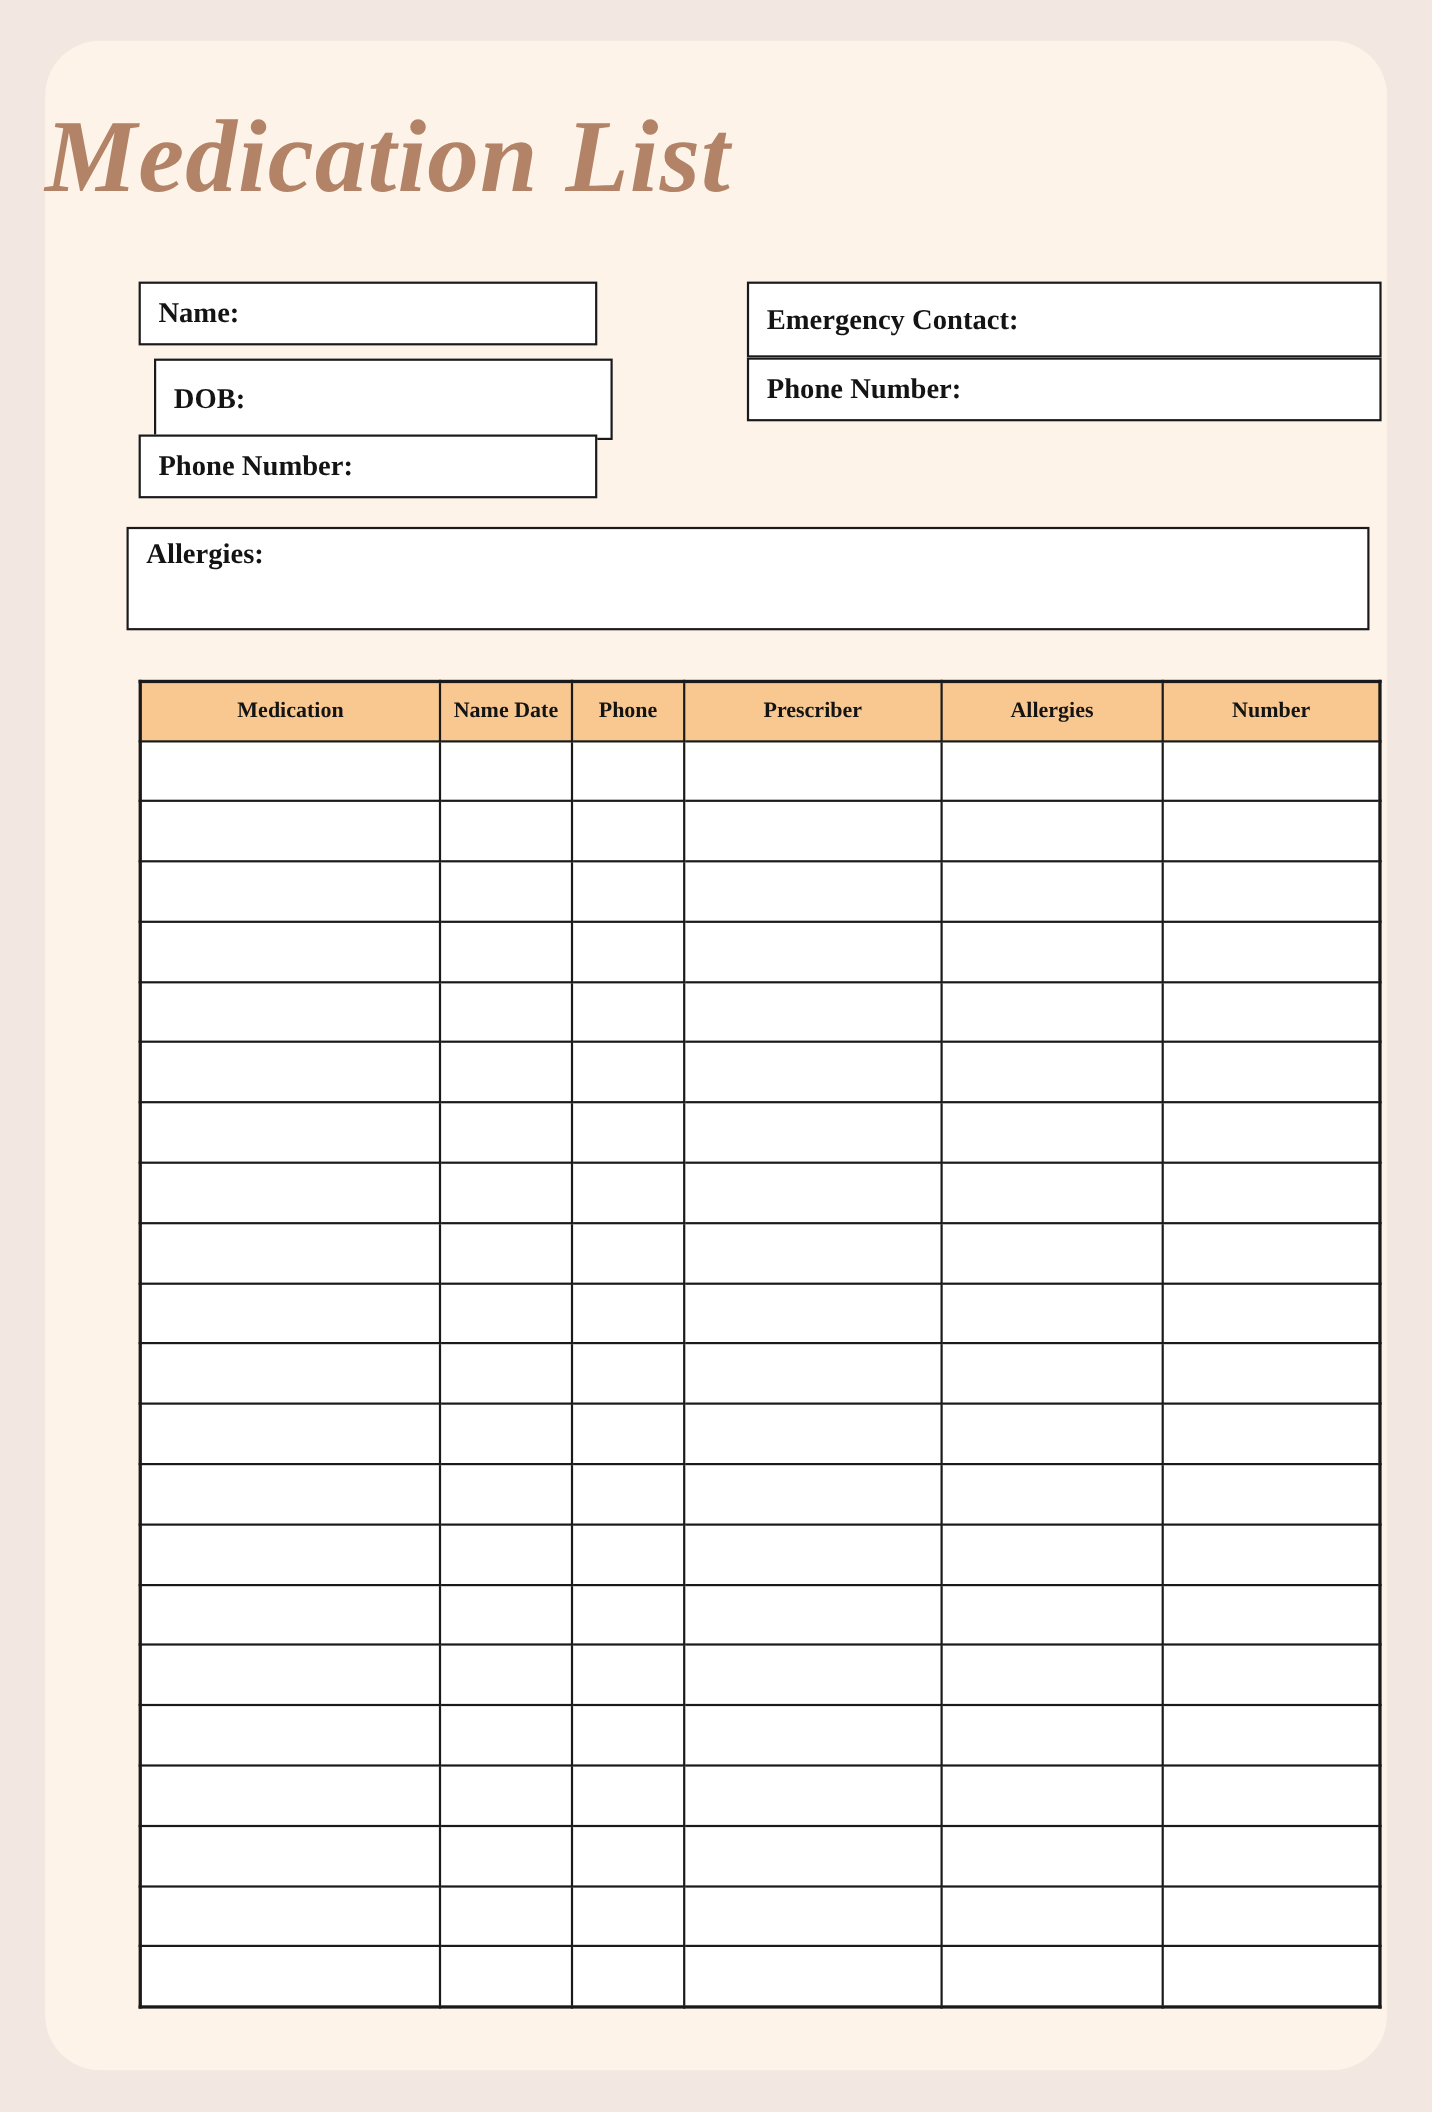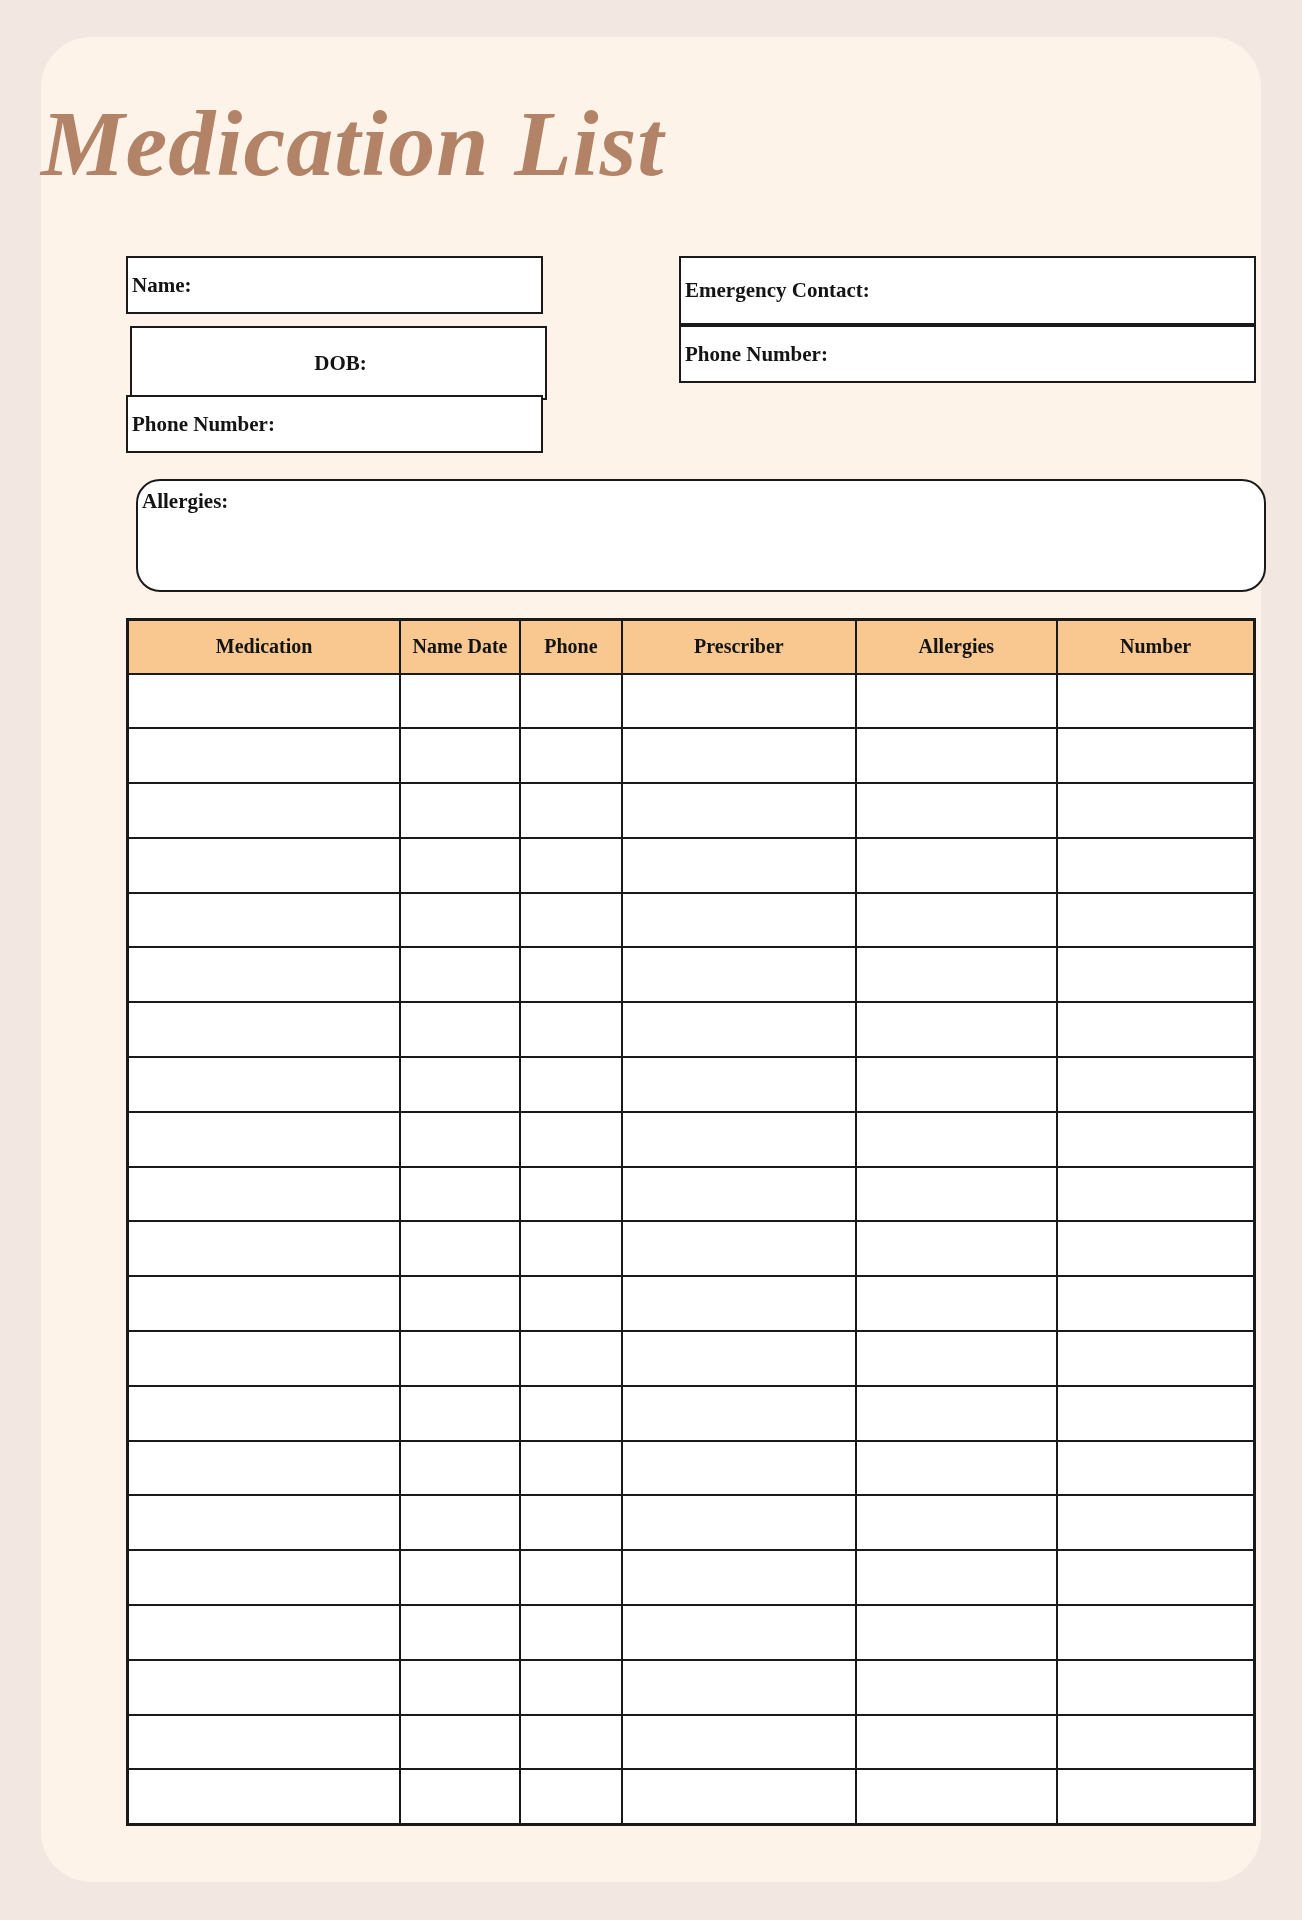--- a/index.html
+++ b/index.html
@@ -37,34 +37,34 @@
     line-height:1.15;
     letter-spacing:1px;
     color:var(--title-text);
   }
   .field-box{
     position:absolute;
     background:#ffffff;
     border:2px solid var(--box-border);
     display:flex;
     align-items:center;
-    padding-left:4px;
+    padding-left:16px;
     font-weight:bold;
-    font-size:21px;
+    font-size:26px;
   }
   .field-box.tall{
     align-items:flex-start;
     padding-top:8px;
   }
   #name-box      {left:85px; top:219px; width:417px; height:58px;}
-  #dob-box       {left:89px; top:289px; width:417px; height:74px;justify-content:center;}
+  #dob-box       {left:99px; top:289px; width:417px; height:74px;}
   #phone-l-box   {left:85px; top:358px; width:417px; height:58px;}
   #emergency-box {left:638px;top:219px; width:577px; height:69px;}
   #phone-r-box   {left:638px;top:288px; width:577px; height:58px;}
-  #allergies-box {left:95px; top:442px; width:1130px;height:113px;border-radius:24px;}
+  #allergies-box {left:74px; top:442px; width:1130px;height:94px;}
   .table-wrap{
     position:absolute;
     left:85px; top:581px;
     width:1130px;
   }
   table{
     width:100%;
     border-collapse:collapse;
     table-layout:fixed;
     border:3px solid var(--box-border);

